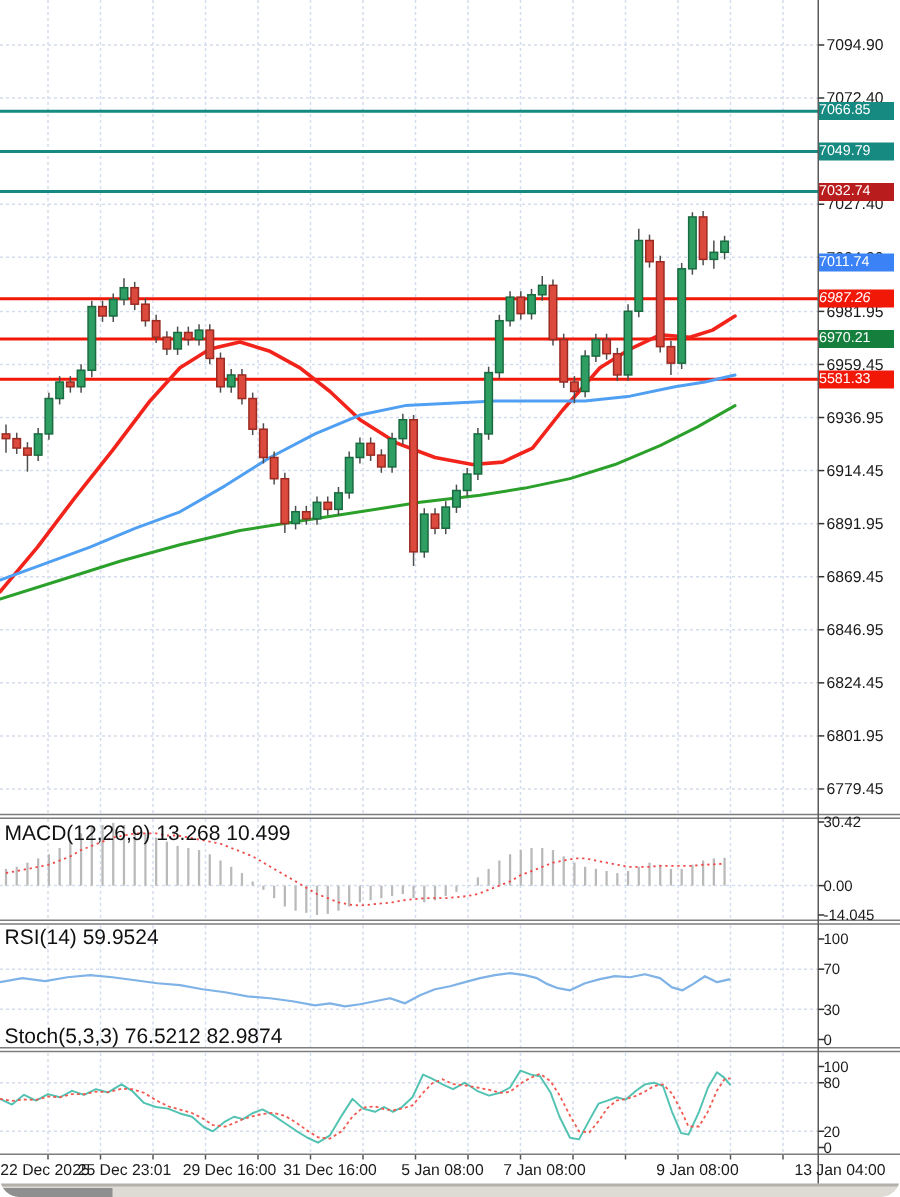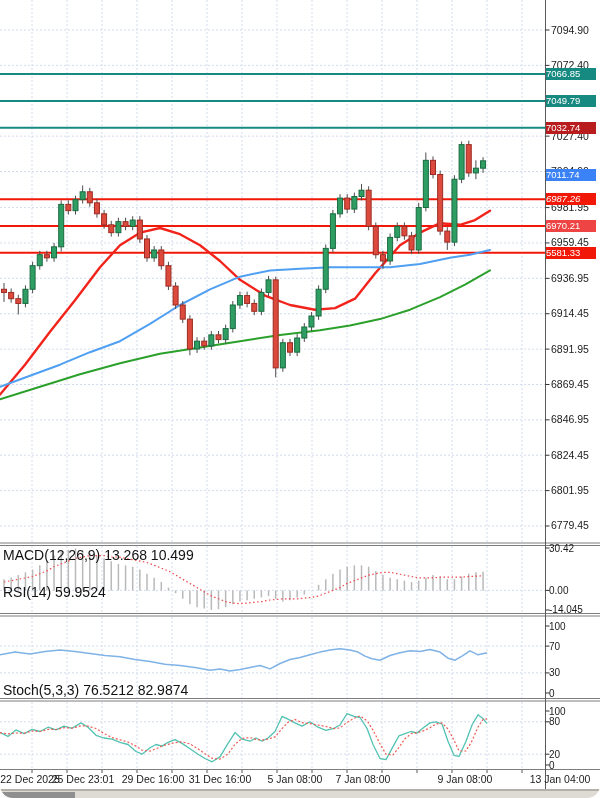--- a/index.html
+++ b/index.html
@@ -413,27 +413,27 @@
         <text x="153" y="783" font-size="10.5px" fill="#1a1a1a" text-anchor="middle">29 Dec 16:00</text>
         <text x="220" y="783" font-size="10.5px" fill="#1a1a1a" text-anchor="middle">31 Dec 16:00</text>
         <text x="295" y="783" font-size="10.5px" fill="#1a1a1a" text-anchor="middle">5 Jan 08:00</text>
         <text x="363" y="783" font-size="10.5px" fill="#1a1a1a" text-anchor="middle">7 Jan 08:00</text>
         <text x="465" y="783" font-size="10.5px" fill="#1a1a1a" text-anchor="middle">9 Jan 08:00</text>
         <text x="560" y="783" font-size="10.5px" fill="#1a1a1a" text-anchor="middle">13 Jan 04:00</text>
       </g>
     </svg>
 
   <div class="ind-label" style="top:547px">MACD(12,26,9) 13.268 10.499</div>
-  <div class="ind-label" style="top:584px">RSI(14) 59.9524</div>
+  <div class="ind-label" style="top:616px">RSI(14) 59.9524</div>
   <div class="ind-label" style="top:682px">Stoch(5,3,3) 76.5212 82.9874</div>
 
   <div class="badge" id="res0" style="top: 68px; background: rgb(22, 138, 128);">7066.85</div>
   <div class="badge" id="res1" style="top: 95px; background: rgb(22, 138, 128);">7049.79</div>
   <div class="badge" id="res2" style="top: 122px; background: #b91c1c;">7032.74</div>
   <div class="badge" id="sup0" style="top: 193px; background: rgb(242, 24, 8); font-style: italic;">6987.26</div>
-  <div class="badge" id="sup1" style="top: 220px; background: #ef4444;">6970.21</div>
+  <div class="badge" id="sup1" style="top: 220px; background: #15803d;">6970.21</div>
   <div class="badge" id="sup2" style="top: 247px; background: rgb(242, 24, 8);">5581.33</div>
   <div class="badge" id="cur" style="top: 169px; background: #3b82f6;">7011.74</div>
 
   <div class="scrollbar">
     <div class="scroll-thumb"></div>
   </div>
 </div>
 
 </body></html>

